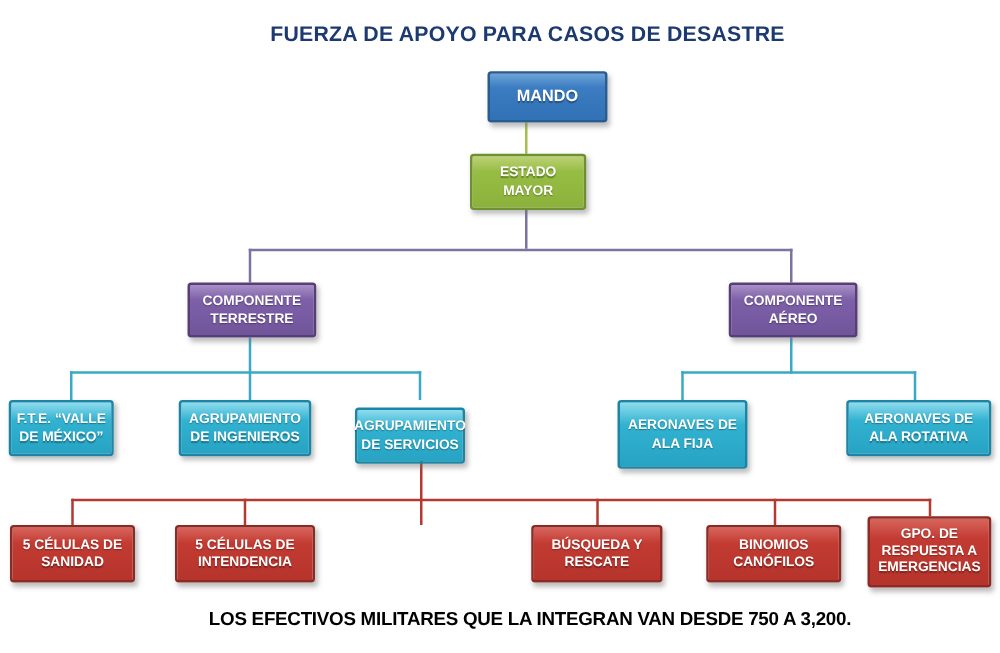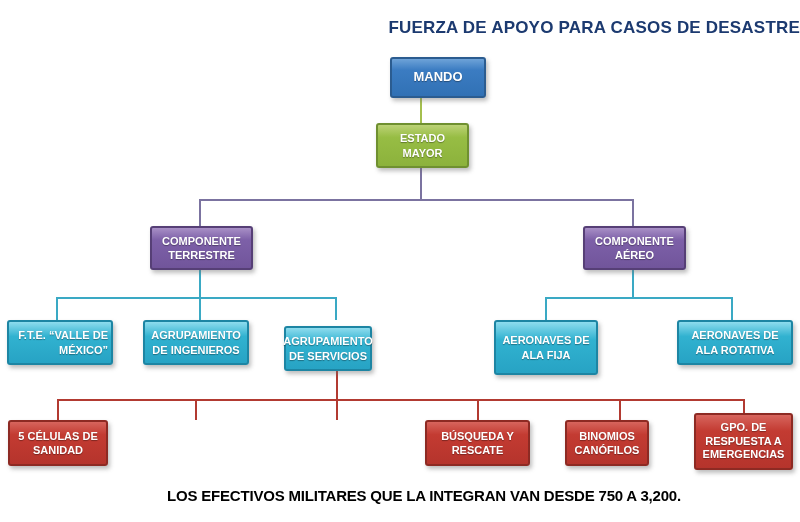--- a/index.html
+++ b/index.html
@@ -1,21 +1,21 @@
 <!DOCTYPE html>
 <html><head>
 <meta charset="utf-8">
 <style>
   html,body{margin:0;padding:0;background:#fff;}
   #canvas{
     position:relative;width:800px;height:522px;background:#ffffff;
     font-family:"Liberation Sans","DejaVu Sans",sans-serif;overflow:hidden;
   }
   .title{
-    position:absolute;top:18px;left:44px;right:0;text-align:right;
+    position:absolute;top:18px;left:44px;right:0;text-align:center;
     font-size:17px;font-weight:bold;color:#1c3a70;letter-spacing:0.2px;
   }
   .footer{
     position:absolute;top:487px;left:48px;right:0;text-align:center;
     font-size:15px;font-weight:bold;color:#000;letter-spacing:-0.2px;
   }
   .node{
     position:absolute;box-sizing:border-box;display:flex;align-items:center;justify-content:center;
     text-align:center;color:#fff;font-weight:bold;font-size:11px;line-height:1.3;
     border-radius:3px;box-shadow:2px 3px 4px rgba(110,110,110,0.45);
@@ -65,26 +65,27 @@
   <div class="line l-red" style="left:619px;top:399px;width:2px;height:21px;"></div>
   <div class="line l-red" style="left:743px;top:399px;width:2px;height:14px;"></div>
 
   <div class="node blue" style="left:374px;top:57px;width:96px;height:41px;margin-left:16px;">MANDO</div>
 
   <div class="node green" style="left:376px;top:123px;width:93px;height:45px;">ESTADO MAYOR</div>
 
   <div class="node purple" style="left:150px;top:226px;width:103px;height:44px;">COMPONENTE TERRESTRE</div>
   <div class="node purple" style="left:583px;top:226px;width:103px;height:44px;">COMPONENTE AÉREO</div>
 
-  <div class="node cyan" style="left:7px;top:320px;width:106px;height:45px;text-align:right;">F.T.E. “VALLE DE MÉXICO”</div>
+  <div class="node cyan" style="left:7px;top:320px;width:84px;height:45px;">F.T.E. “VALLE DE MÉXICO”</div>
   <div class="node cyan" style="left:143px;top:320px;width:106px;height:45px;">AGRUPAMIENTO DE INGENIEROS</div>
   <div class="node cyan" style="left:284px;top:326px;width:88px;height:45px;">AGRUPAMIENTO DE SERVICIOS</div>
   <div class="node cyan" style="left:494px;top:320px;width:104px;height:55px;">AERONAVES DE ALA FIJA</div>
   <div class="node cyan" style="left:677px;top:320px;width:116px;height:45px;">AERONAVES DE ALA ROTATIVA</div>
 
   <div class="node red" style="left:8px;top:420px;width:100px;height:46px;">5 CÉLULAS DE SANIDAD</div>
+  <div class="node red" style="left:140px;top:420px;width:112px;height:46px;">5 CÉLULAS DE INTENDENCIA</div>
   <div class="node red" style="left:425px;top:420px;width:105px;height:46px;">BÚSQUEDA Y RESCATE</div>
-  <div class="node red" style="left:565px;top:420px;width:84px;height:46px;">BINOMIOS CANÓFILOS</div>
+  <div class="node red" style="left:565px;top:420px;width:108px;height:46px;">BINOMIOS CANÓFILOS</div>
   <div class="node red gpo" style="left:694px;top:413px;width:99px;height:57px;">GPO. DE RESPUESTA A EMERGENCIAS</div>
 
   <div class="footer">LOS EFECTIVOS MILITARES QUE LA INTEGRAN VAN DESDE 750 A 3,200.</div>
 
 </div>
 
 </body></html>

